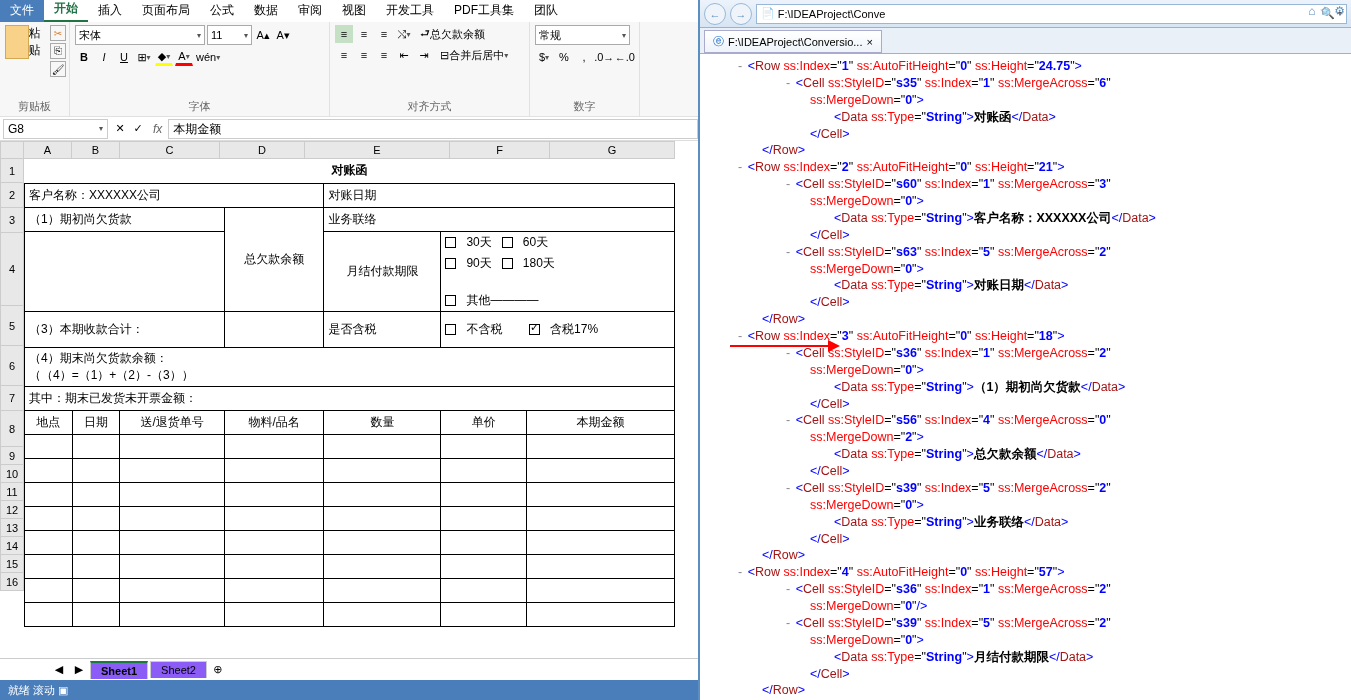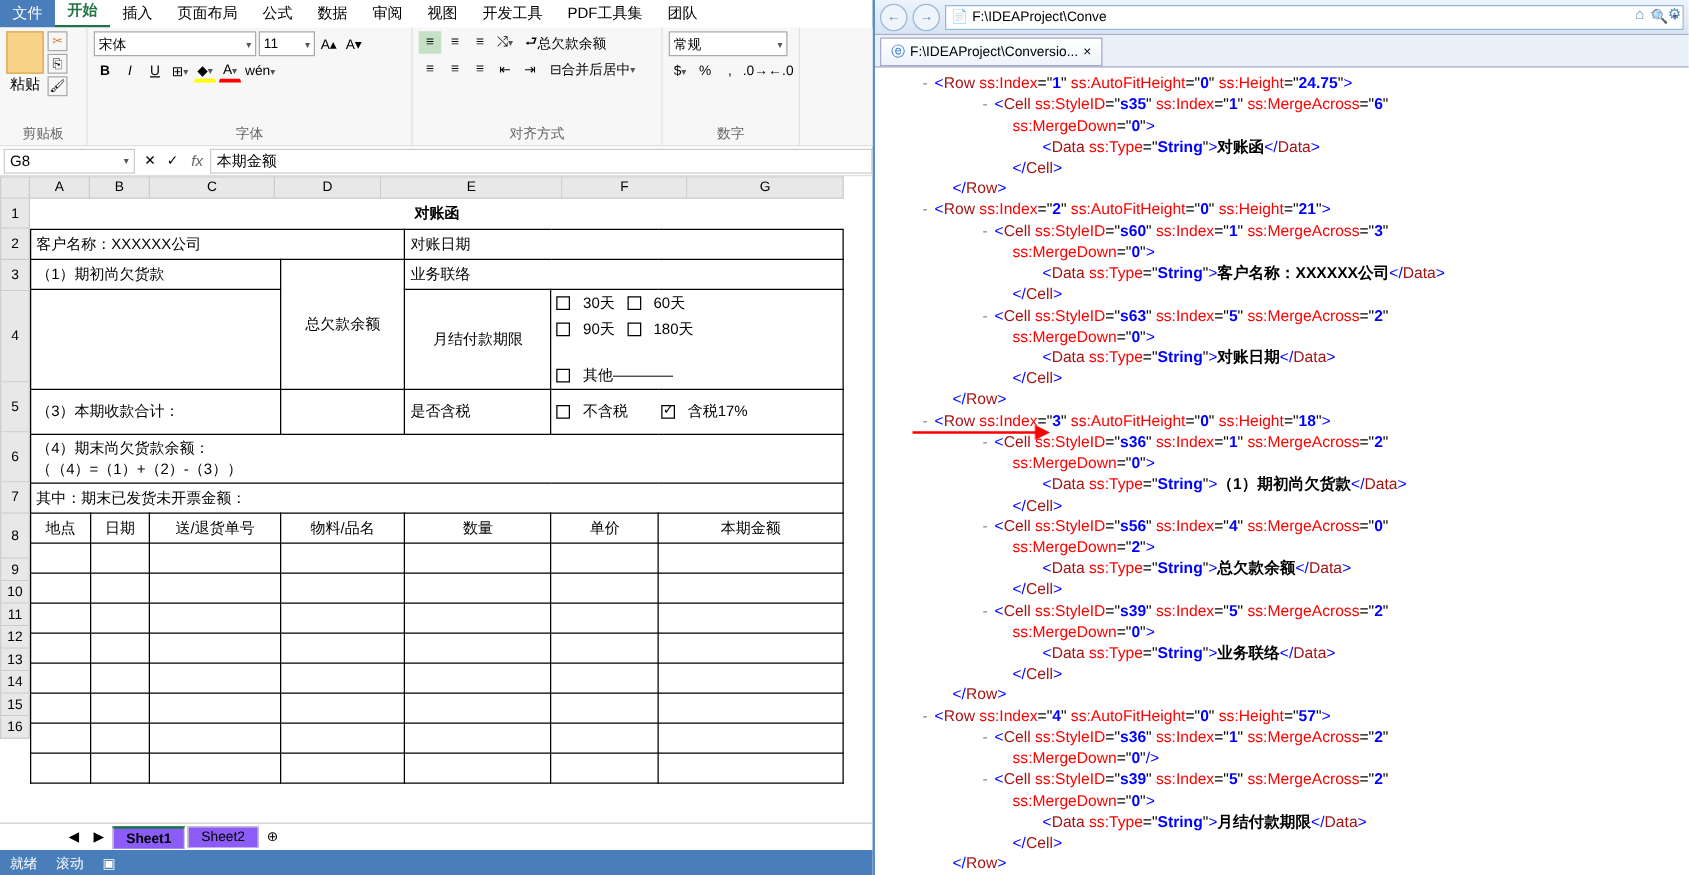--- a/index.html
+++ b/index.html
@@ -9,21 +9,21 @@
 
 
 .tabbar { display: flex; align-items: flex-end; height: 22px; font-size: 12px; }
 .tabbar .tab, .tabbar .tab-file { padding: 3px 10px; cursor: pointer; }
 .tabbar .tab-file { background: #4a7ebb; color: #fff; }
 .tabbar .tab.active { color: #217346; border-bottom: 2px solid #217346; font-weight: bold; }
 .ribbon { display: flex; height: 95px; border-bottom: 1px solid #e1e1e1; background: #f7f7f7; }
 .ribbon-group { border-right: 1px solid #e1e1e1; display: flex; flex-direction: column; justify-content: space-between; padding: 3px 5px 0; }
 .ribbon-group-title { text-align: center; font-size: 11px; color: #666; padding: 2px 0; }
 .paste-area { display: flex; align-items: flex-start; gap: 3px; }
-.paste-big { display: flex; flex-direction: column; align-items: center; font-size: 12px; }
+.paste-big { display: flex; flex-direction: row; align-items: center; font-size: 12px; }
 .paste-icon { width: 30px; height: 34px; background: #f9d28a; border: 1px solid #d4a850; position: relative; }
 .paste-small { display: flex; flex-direction: column; gap: 2px; }
 .sicon { width: 16px; height: 16px; border: 1px solid #aaa; font-size: 10px; display: flex; align-items: center; justify-content: center; }
 .font-controls { display: flex; flex-direction: column; gap: 3px; }
 .font-row { display: flex; gap: 2px; align-items: center; }
 .combo { height: 20px; border: 1px solid #aaa; background: #fff; font-size: 11px; padding: 1px 3px; display: flex; align-items: center; justify-content: space-between; }
 .combo.font { width: 130px; gap: 24px; } .combo.size { width: 45px; }
 .btn { min-width: 18px; height: 18px; border: 1px solid transparent; display: flex; align-items: center; justify-content: center; font-size: 11px; cursor: pointer; }
 .align-controls, .num-controls { display: flex; flex-direction: column; gap: 3px; }
 .chev { font-size: 8px; color: #555; }
@@ -46,21 +46,21 @@
 .doc-table td { border: 1px solid #000; font-size: 12px; padding: 2px 4px; height: 24px; }
 .doc-title { text-align: center; font-size: 18px; font-weight: bold; border-left: none !important; border-top: none !important; border-right: none !important; }
 .chkline { display: flex; gap: 10px; align-items: center; font-size: 12px; }
 .chk { width: 11px; height: 11px; border: 1px solid #000; display: inline-block; position: relative; }
 .chk.checked::after { content: "✓"; position: absolute; top: -4px; left: 0; font-size: 11px; }
 
 
 .sheet-tabs { height: 22px; display: flex; align-items: center; border-top: 1px solid #ccc; font-size: 11px; padding-left: 50px; gap: 2px; }
 .sheet-tab { padding: 2px 10px; border: 1px solid #ccc; border-bottom: none; background: #8b5cf6; }
 .sheet-tab.active { border-top: 2px solid #1a7b3f; font-weight: bold; }
-.statusbar { height: 20px; background: #4a7ebb; color: #fff; font-size: 11px; display: flex; align-items: center; padding: 0 8px; gap: 15px; }
+.statusbar { height: 20px; background: #4a7ebb; color: #fff; font-size: 11px; display: flex; align-items: center; padding: 0 8px; gap: 3px; }
 
 
 .browser-bar { height: 28px; background: linear-gradient(#ecf3fb,#d7e4f2); border-bottom: 1px solid #aac; display: flex; align-items: center; gap: 4px; padding: 0 4px; font-size: 11px; }
 .nav-btn { width: 22px; height: 22px; border: 1px solid #99b8d8; border-radius: 11px; display: flex; align-items: center; justify-content: center; color: #5b8ec1; background: #eef4fa; }
 .addr { flex: 1; height: 20px; border: 1px solid #99b8d8; background: #fff; padding: 1px 4px; display: flex; align-items: center; gap: 3px; }
 .tab-strip { height: 26px; display: flex; align-items: flex-end; border-bottom: 1px solid #aac; background: #e9f0f8; font-size: 11px; padding-left: 4px; }
 .btab { padding: 3px 8px; border: 1px solid #aac; background: linear-gradient(#fff,#eef4fa); display: flex; align-items: center; gap: 4px; max-width:200px;}
 .win-btns { position: absolute; top: 4px; right: 6px; display: flex; gap: 4px; font-size: 12px; color: #5b8ec1; }
 
 .xml { flex: 1; overflow: auto; font-family: Consolas, monospace; font-size: 12.5px; padding: 4px 8px; line-height: 1.35; white-space: nowrap; }

